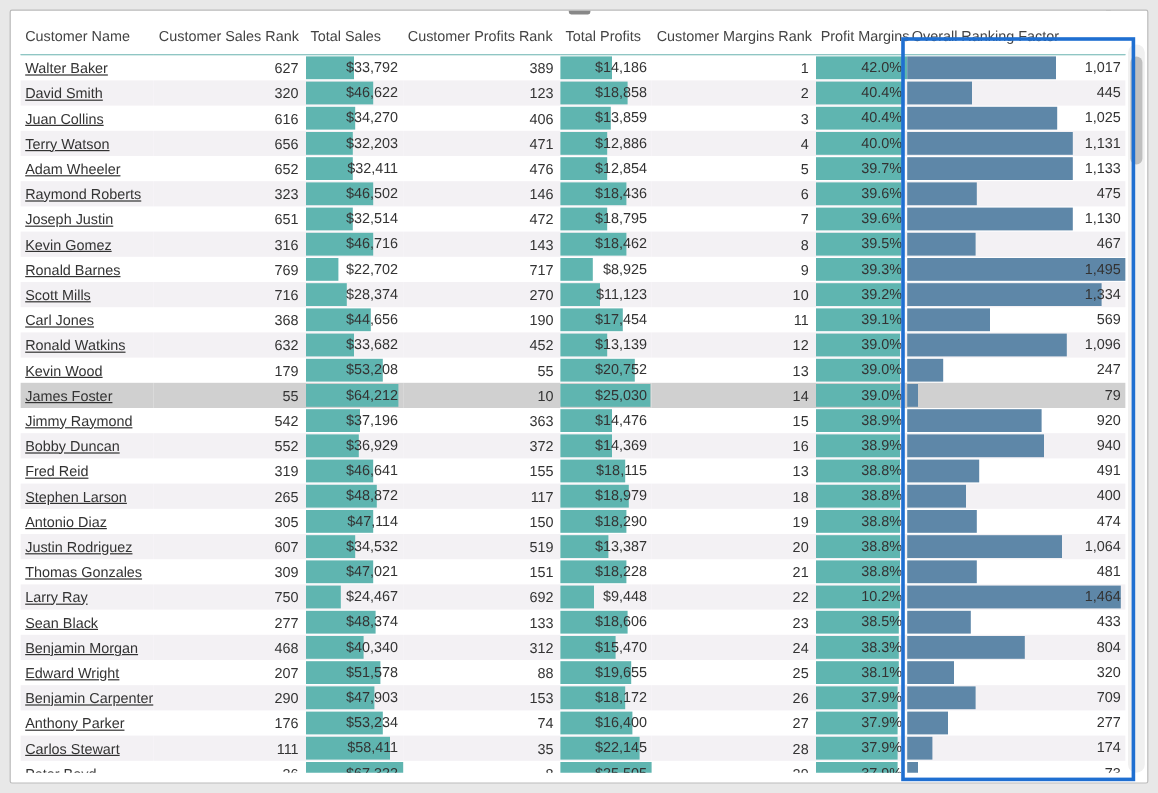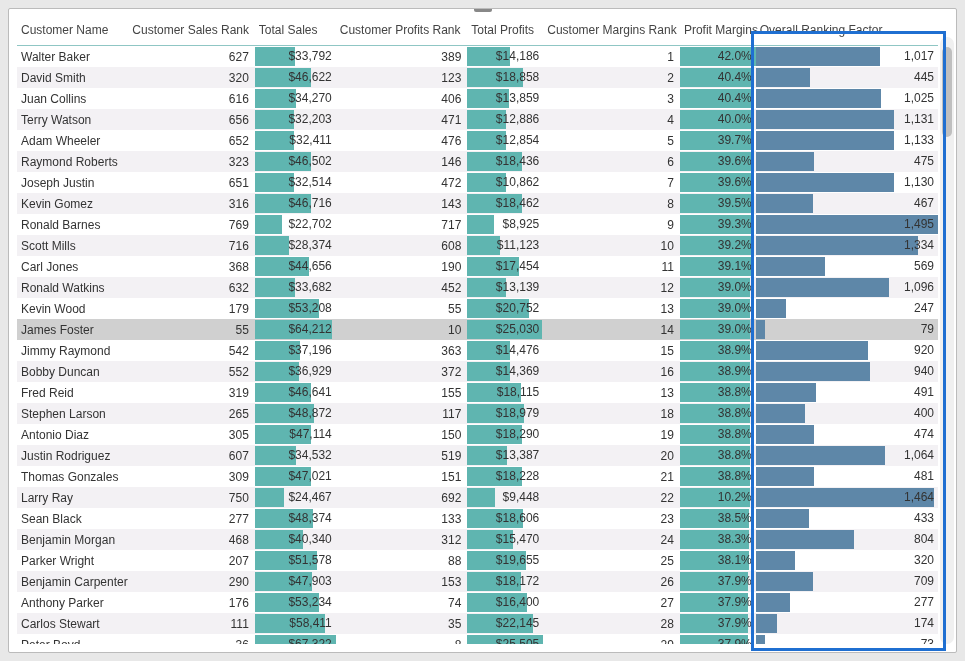--- a/index.html
+++ b/index.html
@@ -62,21 +62,21 @@
   }
   tbody tr:nth-child(even) td { background: #f3f1f4; }
   tbody td {
     padding: 0;
     height: 21px;
     vertical-align: middle;
     font-size: 12px;
     white-space: nowrap;
   }
   tbody tr.hover td { background: #d0d0d0 !important; }
-  .txt { padding: 0 4px; }
+  .txt { padding: 0 4px; text-decoration: underline; }
   .num { text-align: right; padding-right: 6px; display:block;}
   .barcell {
     position: relative;
     height: 21px;
     width: 100%;
   }
   .barcell .bar {
     position: absolute;
     left: 0; top: 1px; bottom: 1px;
     background: #5fb5b0;
@@ -370,21 +370,21 @@
                 <div class="bar" style="width: 48.2962%;"></div>
                 <span class="label">$32,514</span>
               </div>
             </td>
             <td>
               <span class="num">472</span>
             </td>
             <td>
               <div class="barcell">
                 <div class="bar" style="width: 50.4725%;"></div>
-                <span class="label">$10,862</span>
+                <span class="label">$18,795</span>
               </div>
             </td>
             <td>
               <span class="num">7</span>
             </td>
             <td>
               <div class="barcell">
                 <div class="bar" style="width: 94.2857%;"></div>
                 <span class="label">39.6%</span>
               </div>
@@ -473,21 +473,21 @@
             <td>
               <span class="num">716</span>
             </td>
             <td>
               <div class="barcell">
                 <div class="bar" style="width: 42.1467%;"></div>
                 <span class="label">$28,374</span>
               </div>
             </td>
             <td>
-              <span class="num">608</span>
+              <span class="num">270</span>
             </td>
             <td>
               <div class="barcell">
                 <div class="bar" style="width: 43.6111%;"></div>
                 <span class="label">$11,123</span>
               </div>
             </td>
             <td>
               <span class="num">10</span>
             </td>
@@ -1002,21 +1002,21 @@
               </div>
             </td>
             <td>
               <div class="barcell">
                 <div class="bar blue" style="width: 53.7793%;"></div>
                 <span class="label">804</span>
               </div>
             </td>
           </tr>
           <tr>
-            <td><span class="txt">Parker Wright</span></td>
+            <td><span class="txt">Edward Wright</span></td>
             <td>
               <span class="num">207</span>
             </td>
             <td>
               <div class="barcell">
                 <div class="bar" style="width: 76.6139%;"></div>
                 <span class="label">$51,578</span>
               </div>
             </td>
             <td>

